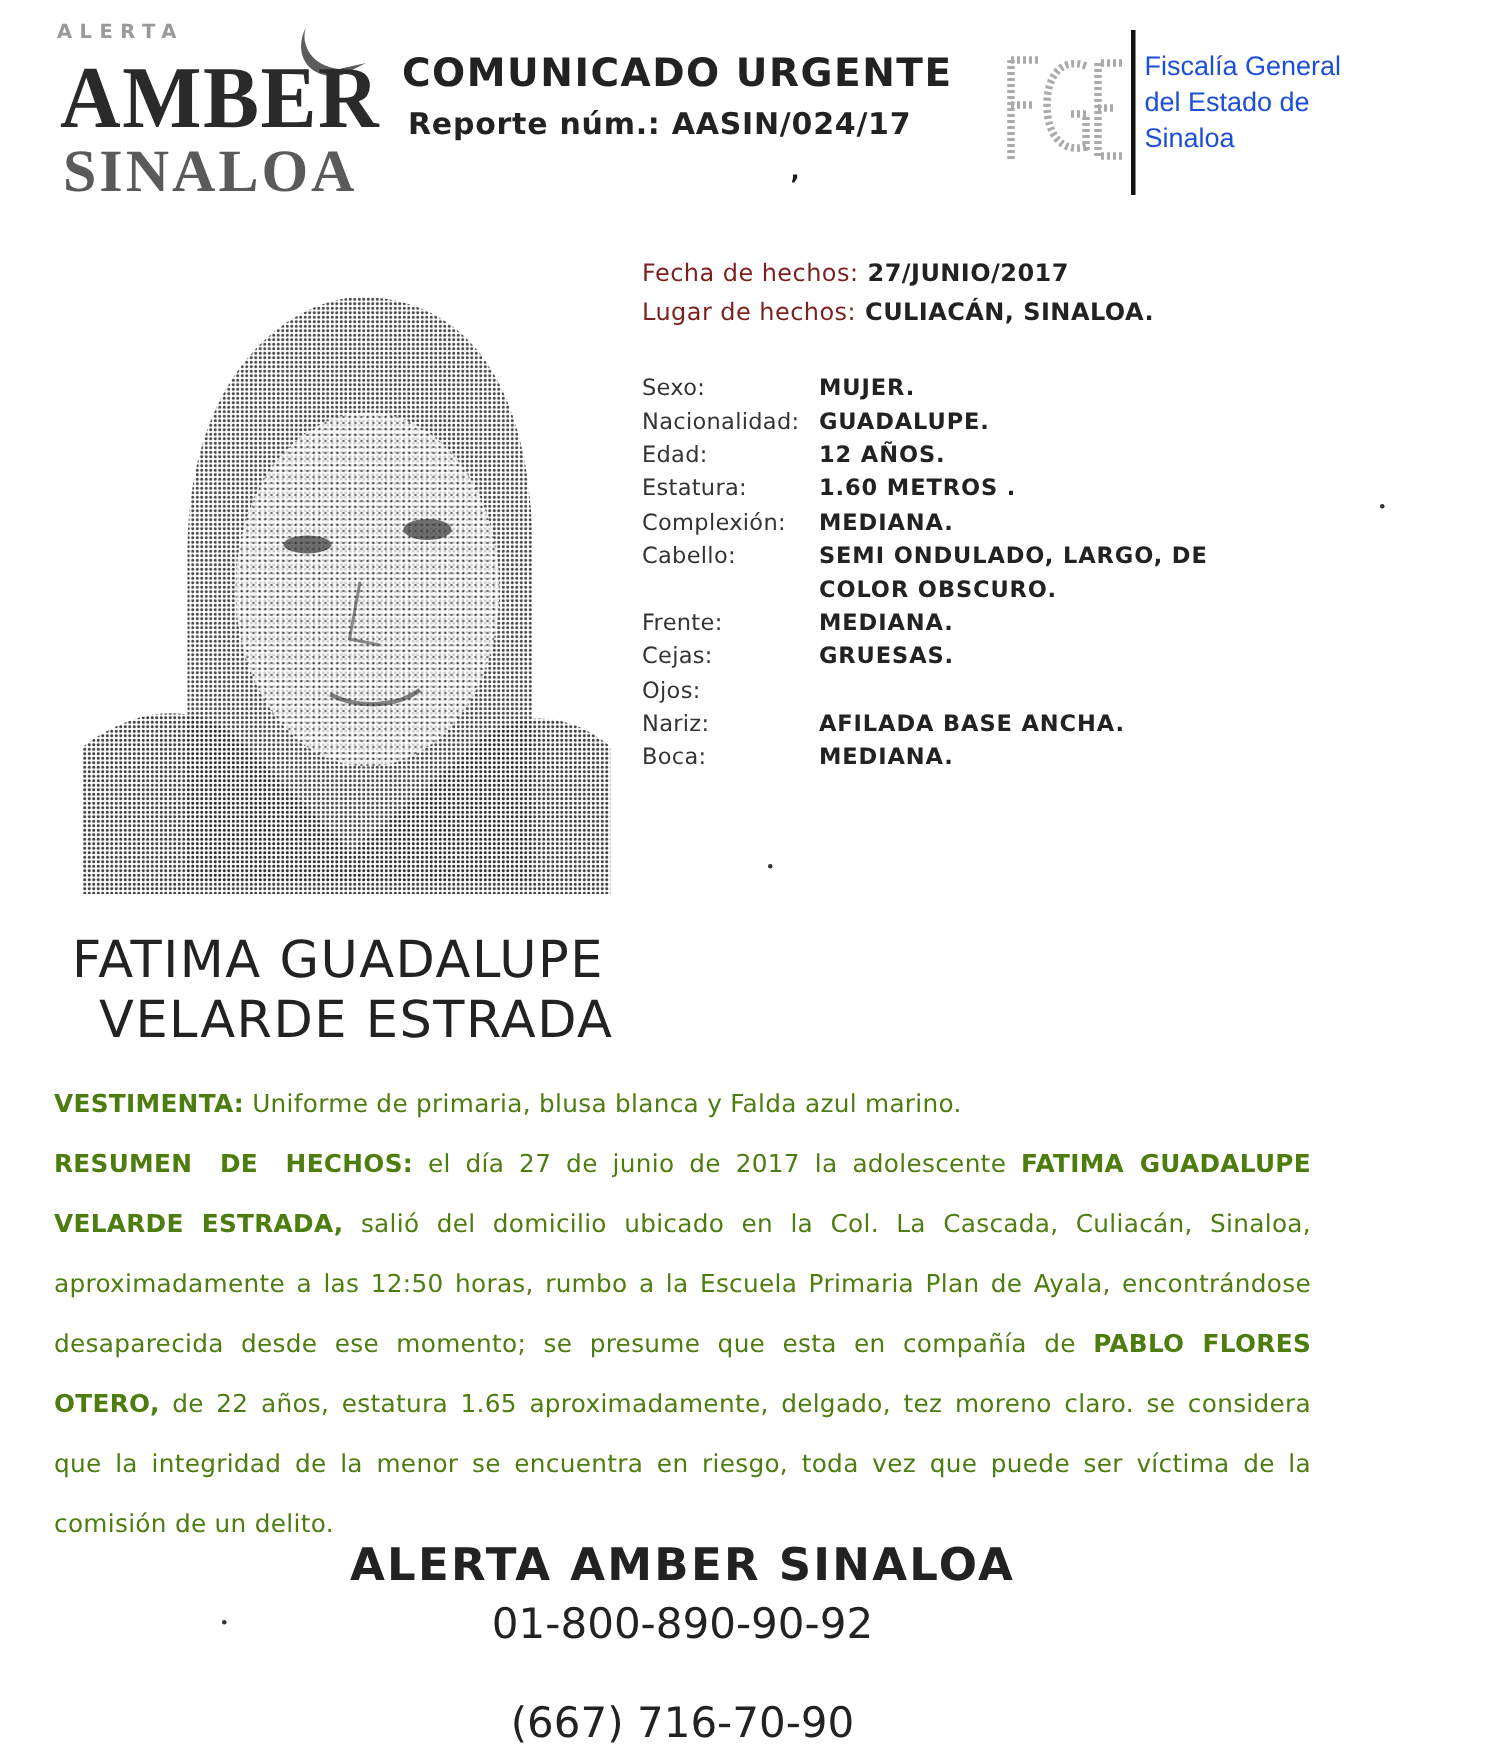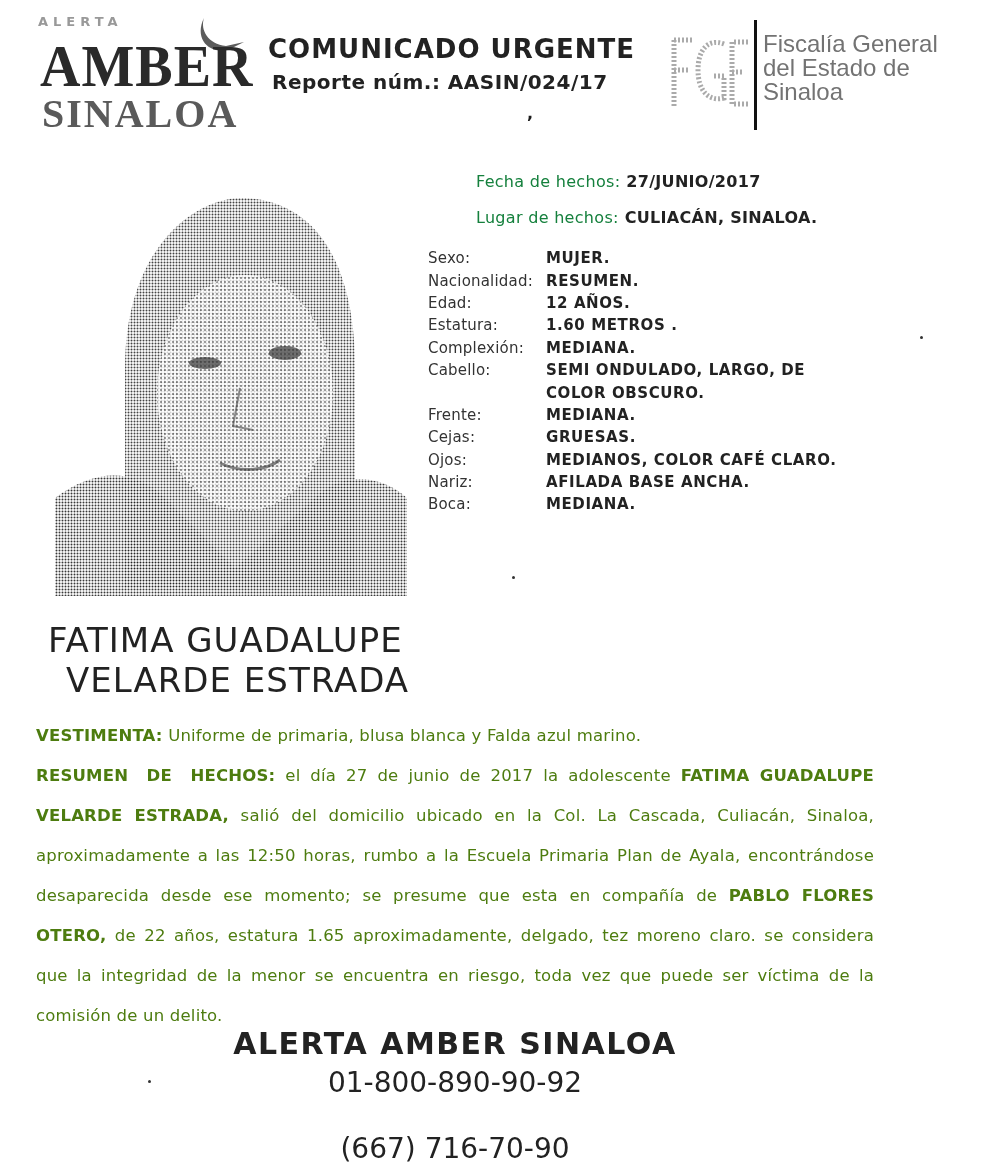--- a/index.html
+++ b/index.html
@@ -25,28 +25,28 @@
   .crescent { left: 148px; top: 2px; width: 60px; height: 40px; }
 
   
   .header-title { left: 268px; top: 34px; font-size: 26px; font-weight: bold; letter-spacing: 1px; color: #222; }
   .header-report { left: 272px; top: 70px; font-size: 20px; font-weight: bold; letter-spacing: 0.5px; color: #222; }
   .stray-comma { left: 527px; top: 104px; font-size: 16px; font-weight: bold; }
 
   
   .fge-mark { left: 668px; top: 30px; width: 84px; height: 84px; }
   .fge-bar { left: 754px; top: 20px; width: 3px; height: 110px; background: #111; }
-  .fge-text { left: 763px; top: 32px; font-size: 24px; line-height: 24px; color: #737373; font-family: "Liberation Sans Narrow", "Liberation Sans", sans-serif; }
+  .fge-text { left: 763px; top: 32px; font-size: 18px; line-height: 24px; color: #1d4ed8; font-family: "Liberation Sans Narrow", "Liberation Sans", sans-serif; }
 
   
   .photo { left: 55px; top: 168px; width: 352px; height: 428px; }
 
   
   .fact-line { left: 428px; font-size: 16px; color: #222; letter-spacing: 0.3px; }
-  .fact-line .lbl { color: #15803d; margin-left: 48px; }
+  .fact-line .lbl { color: #7f1d1d; }
   .fact-line .val { font-weight: bold; margin-left: 6px; }
 
   .desc-table { left: 428px; top: 247px; font-size: 15px; color: #222; }
   .desc-row { display: flex; height: 22.4px; align-items: center; }
   .desc-row .k { width: 118px; color: #333; letter-spacing: 0.2px; }
   .desc-row .v { font-weight: bold; letter-spacing: 0.6px; }
 
   
   .name1 { left: 48px; top: 620px; font-size: 34px; letter-spacing: 1px; color: #222; }
   .name2 { left: 66px; top: 660px; font-size: 34px; letter-spacing: 1px; color: #222; }
@@ -119,32 +119,32 @@
   <ellipse cx="150" cy="195" rx="16" ry="6" fill="#333" opacity="0.7"></ellipse>
   <ellipse cx="230" cy="185" rx="16" ry="7" fill="#333" opacity="0.7"></ellipse>
 
   <path d="M185 220 L178 258 L198 262" fill="none" stroke="#444" stroke-width="2" opacity="0.6"></path>
   <path d="M165 295 C185 305 210 303 225 292" fill="none" stroke="#333" stroke-width="3" opacity="0.6"></path>
 </svg>
 
 <div class="abs fact-line" style="top:172px;">
   <span class="lbl">Fecha de hechos:</span><span class="val">27/JUNIO/2017</span>
 </div>
-<div class="abs fact-line" style="top:208px;text-align:center;">
+<div class="abs fact-line" style="top:198px;text-align:center;">
   <span class="lbl">Lugar de hechos:</span><span class="val">CULIACÁN, SINALOA.</span>
 </div>
 
 <div class="abs desc-table">
   <div class="desc-row">
       <span class="k">Sexo:</span>
       <span class="v">MUJER.</span>
     </div>
   <div class="desc-row">
       <span class="k">Nacionalidad:</span>
-      <span class="v">RESUMEN.</span>
+      <span class="v">GUADALUPE.</span>
     </div>
   <div class="desc-row">
       <span class="k">Edad:</span>
       <span class="v">12 AÑOS.</span>
     </div>
   <div class="desc-row">
       <span class="k">Estatura:</span>
       <span class="v">1.60 METROS .</span>
     </div>
   <div class="desc-row">
@@ -162,21 +162,20 @@
   <div class="desc-row">
       <span class="k">Frente:</span>
       <span class="v">MEDIANA.</span>
     </div>
   <div class="desc-row">
       <span class="k">Cejas:</span>
       <span class="v">GRUESAS.</span>
     </div>
   <div class="desc-row">
       <span class="k">Ojos:</span>
-      <span class="v">MEDIANOS, COLOR CAFÉ CLARO.</span>
     </div>
   <div class="desc-row">
       <span class="k">Nariz:</span>
       <span class="v">AFILADA BASE ANCHA.</span>
     </div>
   <div class="desc-row">
       <span class="k">Boca:</span>
       <span class="v">MEDIANA.</span>
     </div>
 </div>

